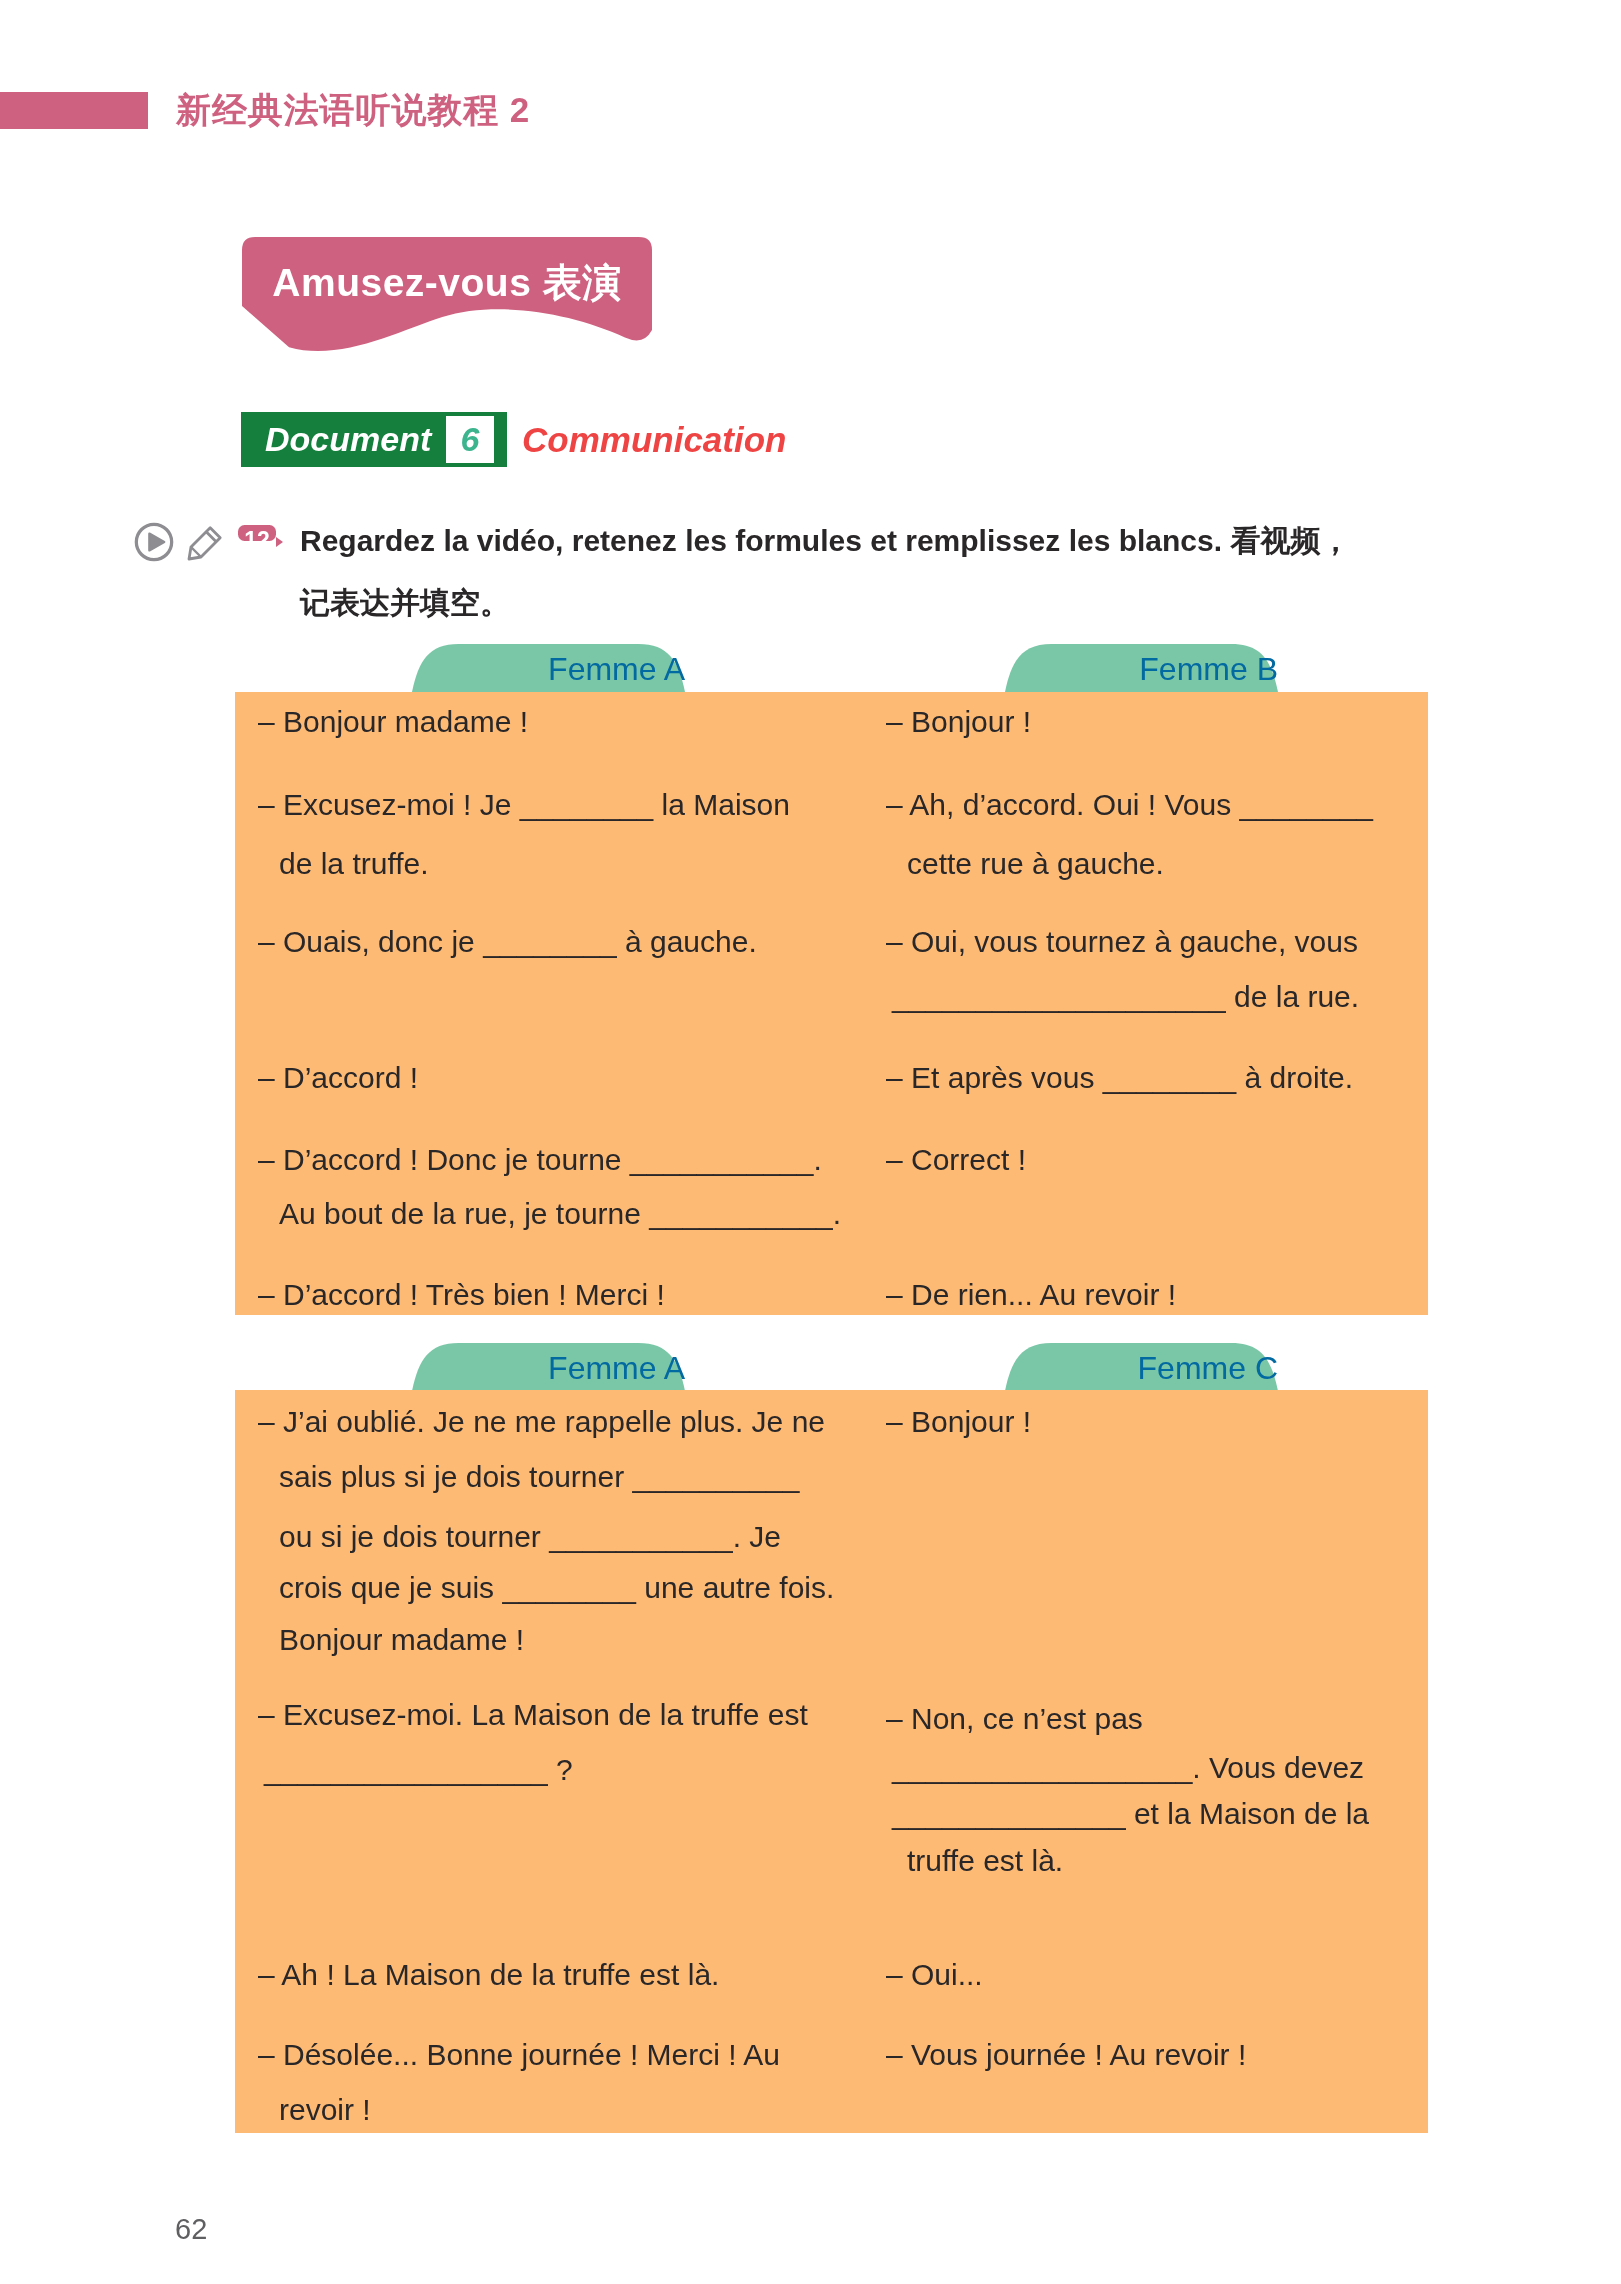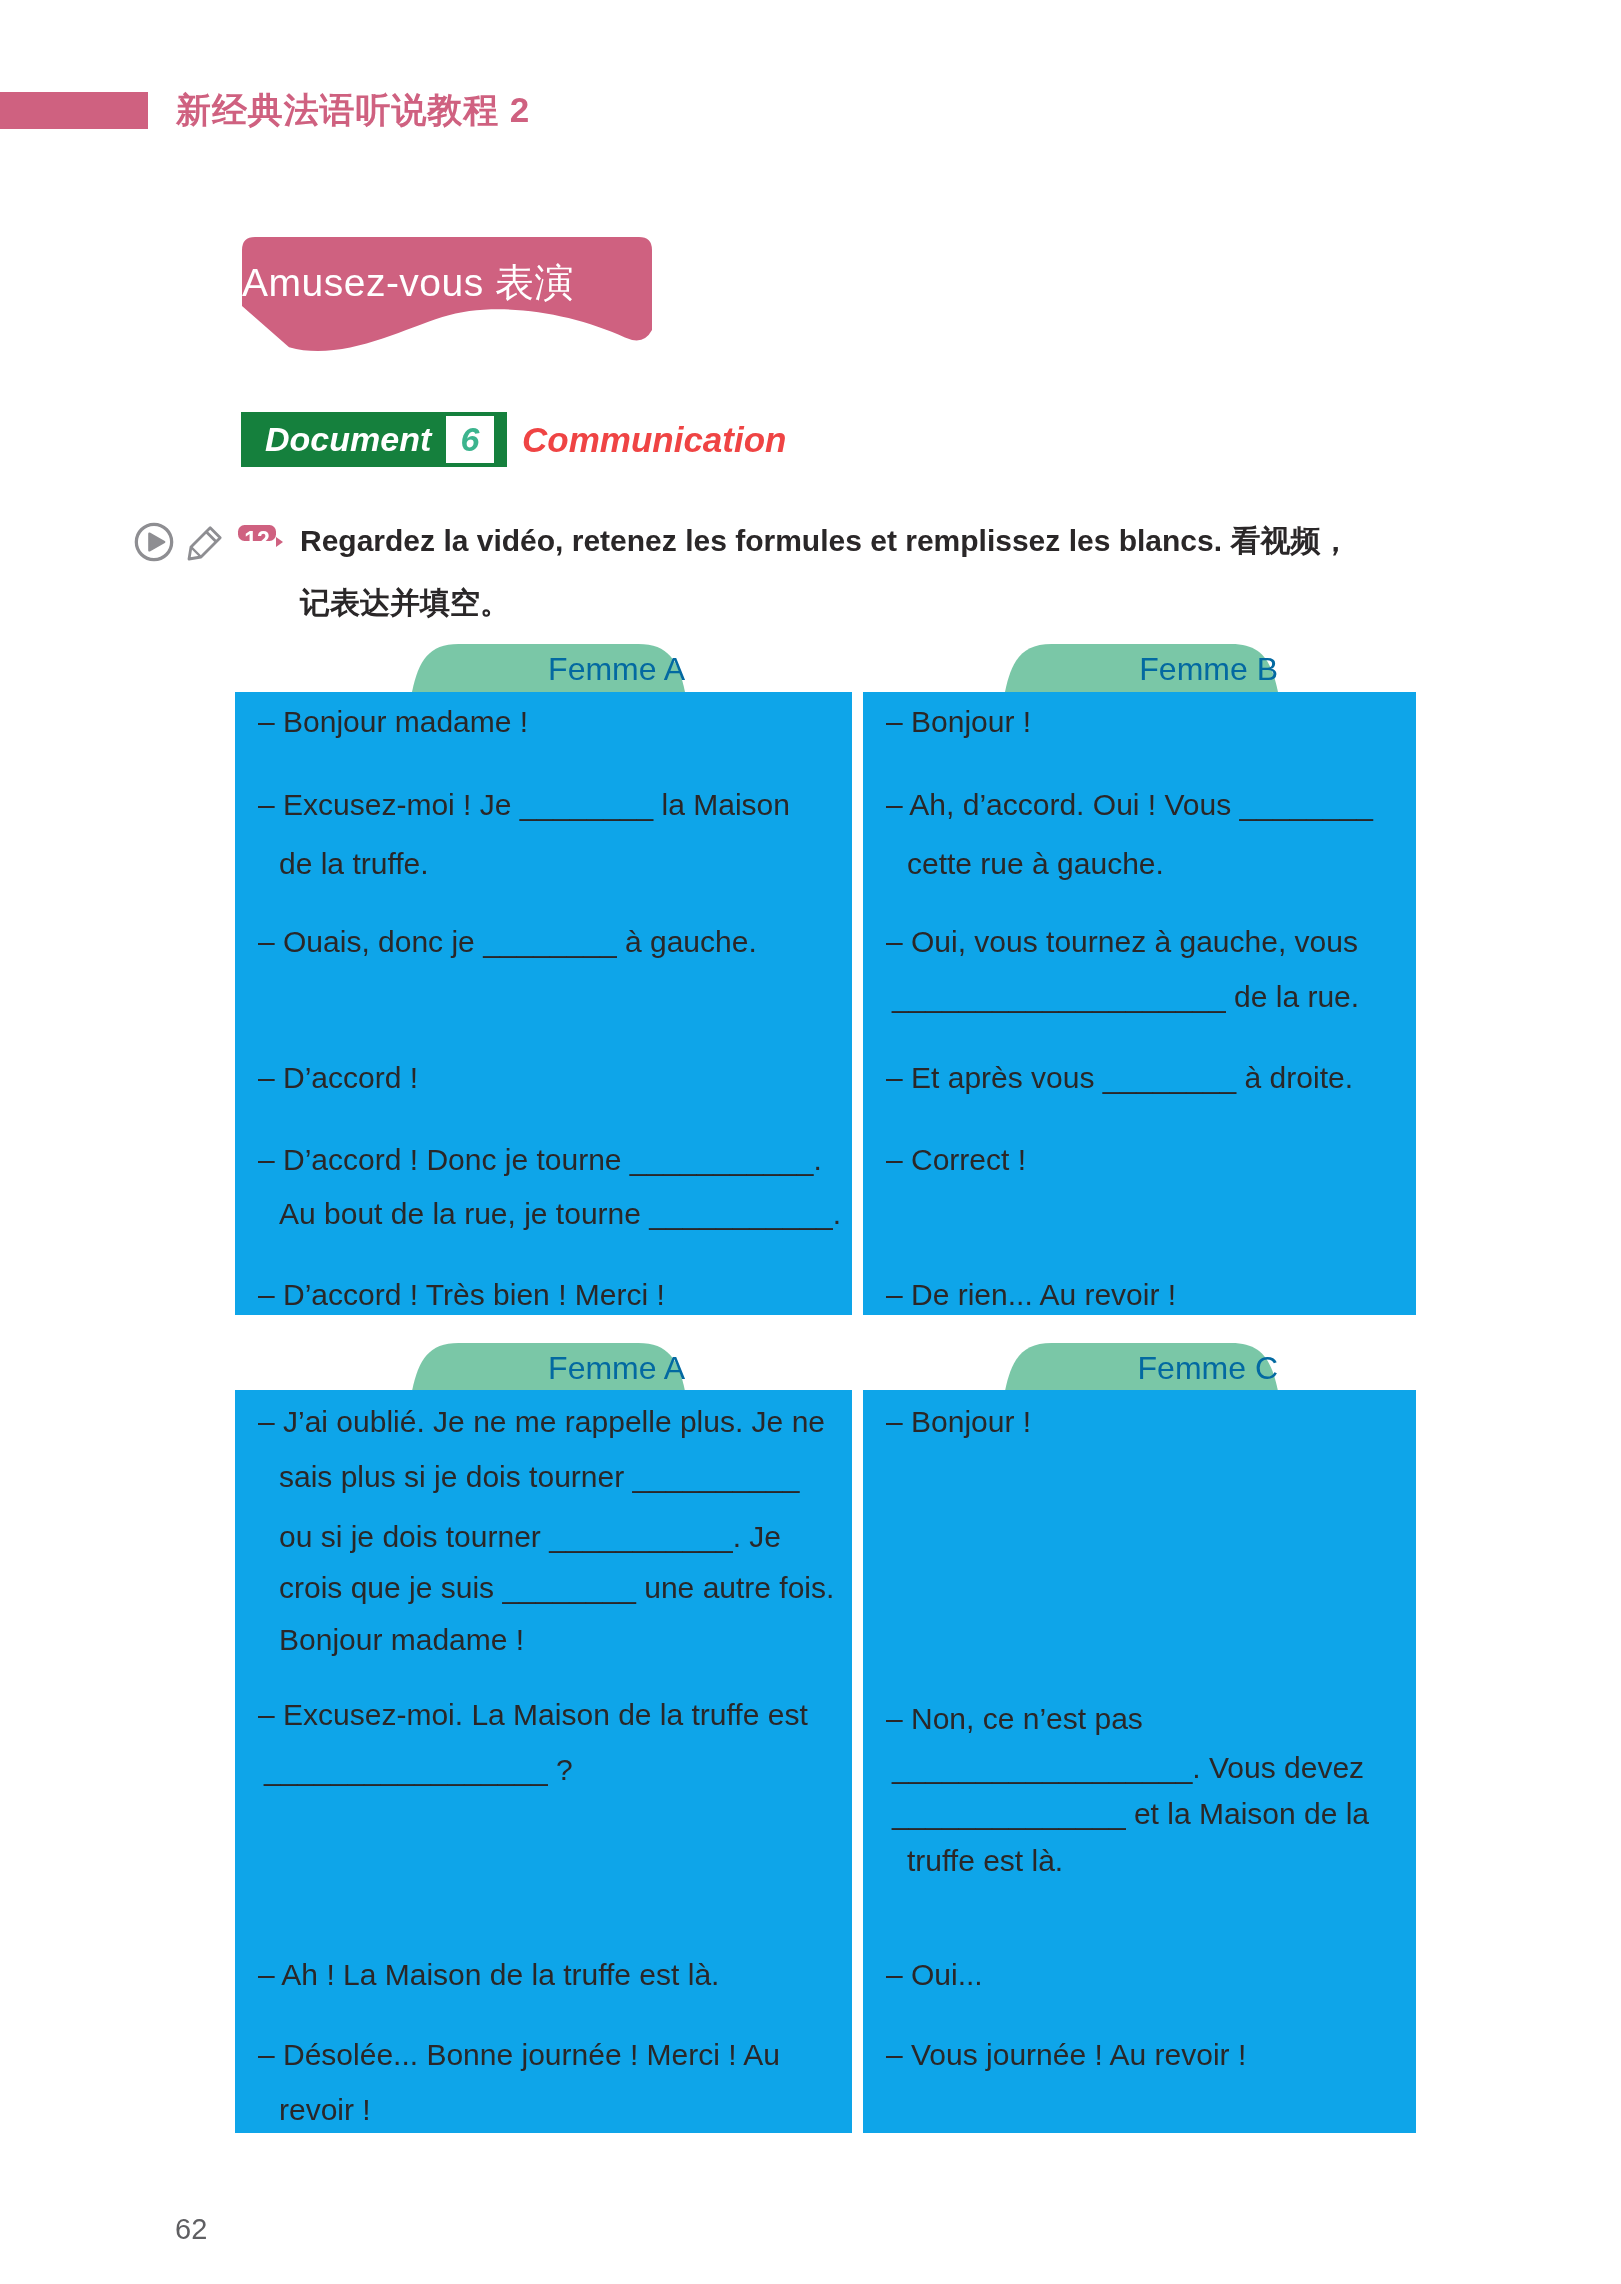--- a/index.html
+++ b/index.html
@@ -18,22 +18,22 @@
   }
   #book-title{
     position:absolute;left:176px;top:89px;height:42px;line-height:42px;
     font-size:35px;font-weight:bold;color:#cf6180;letter-spacing:0.9px;
     white-space:nowrap;
   }
   
   #banner{position:absolute;left:242px;top:237px;width:410px;height:121px;}
   #banner svg{position:absolute;left:0;top:0;width:410px;height:121px;}
   #banner-label{
-    position:absolute;left:0;top:18.6px;width:410px;text-align:left;
-    font-size:39px;font-weight:normal;color:#ffffff;white-space:nowrap;letter-spacing:0.5px;
+    position:absolute;left:0;top:18.6px;width:410px;text-align:center;
+    font-size:39px;font-weight:bold;color:#ffffff;white-space:nowrap;letter-spacing:0.5px;
   }
   
   #doc-badge{
     position:absolute;left:241px;top:412px;width:266px;height:55px;
     background:#15803d;
   }
   #doc-word{
     position:absolute;left:24px;top:0;height:55px;line-height:55px;
     font-size:34px;font-style:italic;font-weight:bold;color:#ffffff;white-space:nowrap;
   }
@@ -71,21 +71,21 @@
   .tab svg{position:absolute;left:0;top:0;width:273px;height:48px;}
   .tab .tab-label{
     position:absolute;left:0;top:0;width:273px;height:48px;line-height:51px;
     text-align:right;font-size:32px;color:#0369a1;white-space:nowrap;
   }
   #tab-a1{left:412px;top:644px;}
   #tab-b1{left:1005px;top:644px;}
   #tab-a2{left:412px;top:1343px;}
   #tab-c1{left:1005px;top:1343px;}
   
-  .dbox{position:absolute;background:#0ea5e9;}
+  .dbox{position:absolute;background:#fdba74;padding-left:12px;}
   #box-l1{left:235px;top:692px;width:617px;height:623px;}
   #box-r1{left:863px;top:692px;width:553px;height:623px;}
   #box-l2{left:235px;top:1390px;width:617px;height:743px;}
   #box-r2{left:863px;top:1390px;width:553px;height:743px;}
   .dl{
     position:absolute;white-space:nowrap;
     font-size:30px;line-height:37px;color:#2a2728;
   }
   .dl.t{left:23px;}
   .dl.c{left:44px;}

